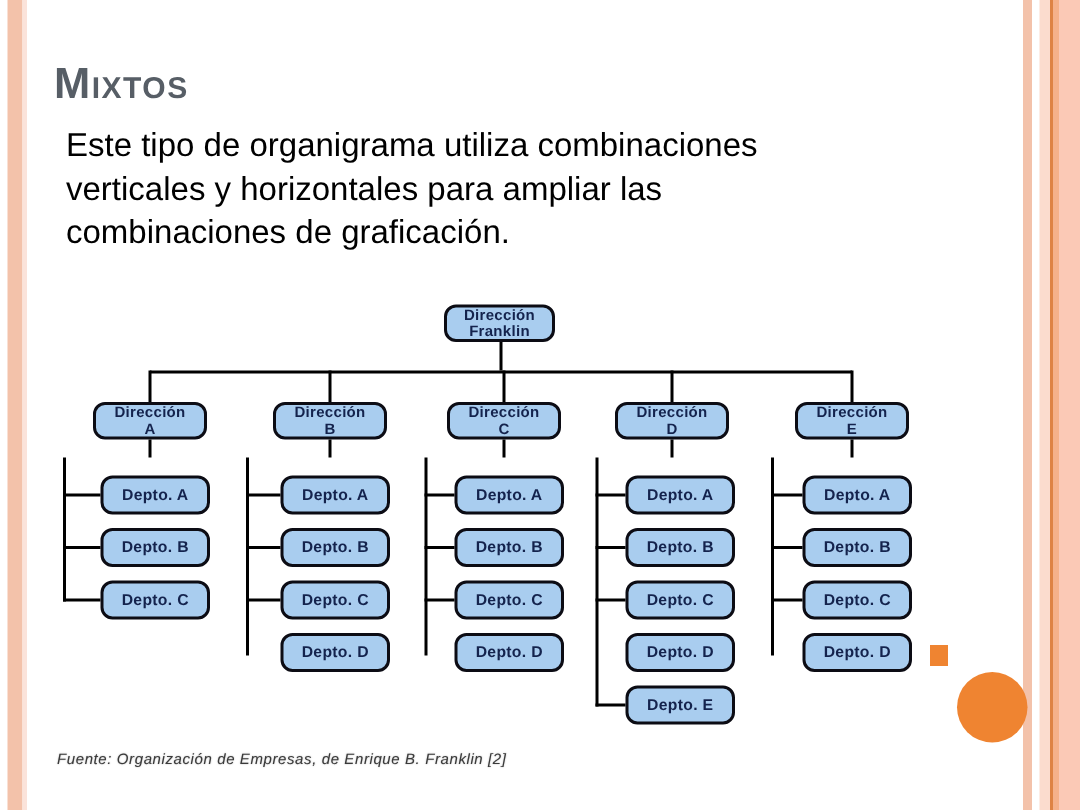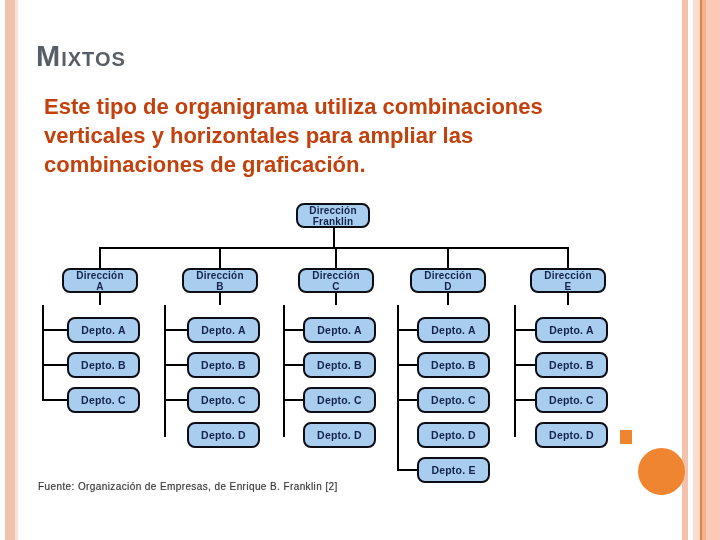--- a/index.html
+++ b/index.html
@@ -1,32 +1,32 @@
 <!DOCTYPE html>
 <html><head>
 <meta charset="utf-8">
 <style>
   html,body{margin:0;padding:0;background:#ffffff;}
   .stage{position:relative;width:720px;height:540px;background:#ffffff;overflow:hidden;
          font-family:"Liberation Sans",sans-serif;}
   .stripe{position:absolute;top:0;height:540px;}
   .title{position:absolute;left:36px;top:40px;font-size:29px;font-weight:600;
          font-variant:small-caps;letter-spacing:1px;color:#575e66;}
-  .body-text{position:absolute;left:44px;top:92px;width:540px;font-size:22px;
-         line-height:29px;color:#c2410c;font-weight:bold;}
+  .body-text{position:absolute;left:44px;top:82px;width:540px;font-size:22px;
+         line-height:29px;color:#000000;}
   .body-text .cont{}
   .diagram{position:absolute;left:0;top:0;width:720px;height:540px;}
   .line{position:absolute;background:#000000;}
   .node{position:absolute;box-sizing:border-box;background:#a9cdef;border:2px solid #0c0c14;
         border-radius:8px;display:flex;flex-direction:column;align-items:center;
         justify-content:center;color:#14234d;font-weight:700;text-align:center;}
   .node.root,.node.dir{font-size:10px;line-height:11px;letter-spacing:0.2px;}
   .node.dep{font-size:10.5px;letter-spacing:0.2px;}
-  .footer{position:absolute;left:38px;top:481px;font-size:10px;letter-spacing:0.4px;
-        color:#3a3a3a;text-shadow:0 0 1px rgba(80,80,80,0.55);}
+  .footer{position:absolute;left:38px;top:501px;font-size:10px;letter-spacing:0.4px;
+        color:#3a3a3a;text-shadow:0 0 1px rgba(80,80,80,0.55);font-style:italic;}
   .circle{position:absolute;left:638px;top:448px;width:47px;height:47px;
         border-radius:50%;background:#ef8431;}
   .sq{position:absolute;left:620px;top:430px;width:12px;height:14px;background:#ef8431;}
 </style>
 </head>
 <body>
 
 <div class="stage">
 
   <div class="stripe" style="left:5px;width:10px;background:#f3c2aa;"></div>

